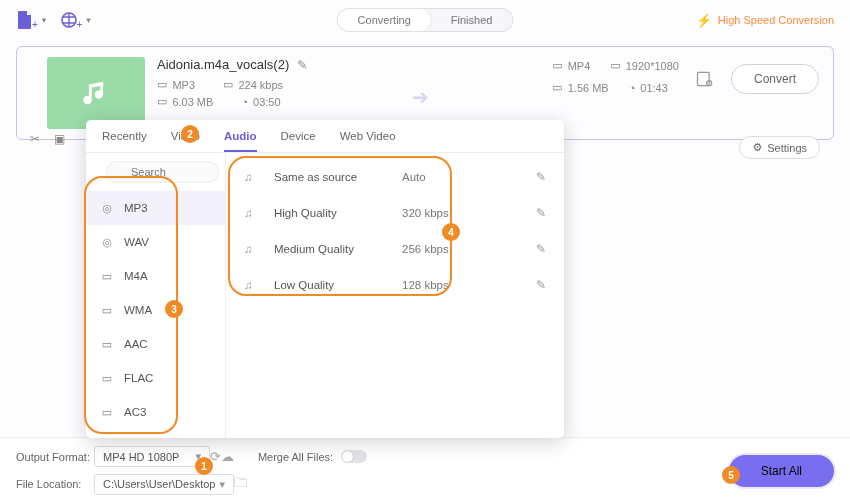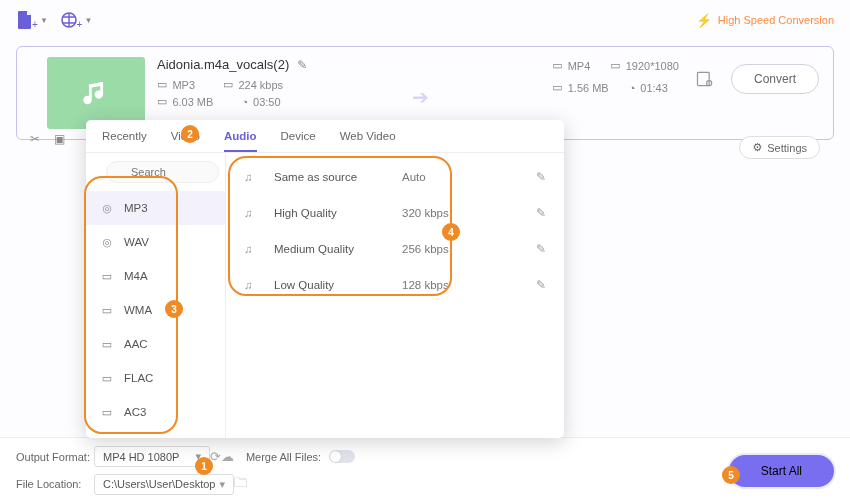--- a/index.html
+++ b/index.html
@@ -51,21 +51,21 @@
 
 .hl{ position:absolute; border:2px solid #f08a24; border-radius:18px; pointer-events:none; z-index:20;}
 .badge{ position:absolute; width:18px; height:18px; background:#f08a24; color:#fff; border-radius:50%; font-size:10px; display:flex; align-items:center; justify-content:center; z-index:25; font-weight:bold;}
 
 .bottom{ position:absolute; bottom:0; left:0; right:0; border-top:1px solid #eee; padding:8px 16px; background:#fff; display:flex; flex-direction:column; gap:6px;}
 .brow{ display:flex; align-items:center; gap:0; font-size:11px; color:#666;}
 .brow .lbl{ width:78px;}
 .sel{ border:1px solid #ddd; border-radius:3px; padding:3px 8px; width:116px; display:flex; align-items:center; justify-content:space-between; font-size:11px; color:#555; background:#fff;}
 .sel.wide{width:140px;}
 .mini-ico{ color:#aaa; font-size:13px;}
-.merge{ display:flex; align-items:center; gap:8px; margin-left:12px;}
+.merge{ display:flex; align-items:center; gap:8px; margin-left:24px;}
 .toggle{ width:26px; height:13px; background:#e2e2ea; border-radius:7px; position:relative;}
 .toggle::after{content:""; position:absolute; width:11px; height:11px; background:#fff; border-radius:50%; top:1px; left:1px; box-shadow:0 0 2px rgba(0,0,0,0.2);}
 .start-all{ position:absolute; right:16px; bottom:16px; background:#7a6ef0; color:#000000; border:none; padding:9px 32px; border-radius:18px; font-size:12px; box-shadow:0 0 0 2px rgba(122,110,240,0.15);text-align:right;}
 svg{display:block;}
 </style>
 </head>
 <body>
 
 <div class="top-bar">
   <div class="top-left">
@@ -79,20 +79,24 @@
     </div>
     <div class="add-btn">
       <svg width="18" height="18" viewBox="0 0 18 18">
           <circle cx="9" cy="9" r="7" fill="none" stroke="#6b5fd8" stroke-width="1.6"></circle>
           <path stroke="#6b5fd8" stroke-width="1.4" fill="none" d="M9 2v14M3 6h12M3 12h12"></path>
         </svg>
         <span class="plus">+</span>
         <span class="caret-sm">▾</span>
     </div>
   </div>
+  <div class="center-tabs">
+    <div class="tab active">Converting</div>
+    <div class="tab">Finished</div>
+  </div>
   <div class="hs-conv">High Speed Conversion</div>
 </div>
 
 <div class="file-card">
   <div class="thumb">
     <svg width="34" height="34" viewBox="0 0 24 24" fill="#fff">
         <path d="M9 17a3 3 0 1 1-2-2.83V6l10-2v9a3 3 0 1 1-2-2.83V7l-6 1.2V17z"></path>
       </svg>
   </div>
   <div class="file-info">

